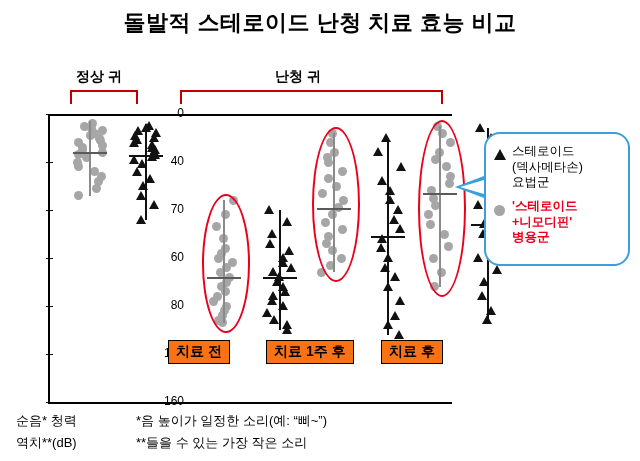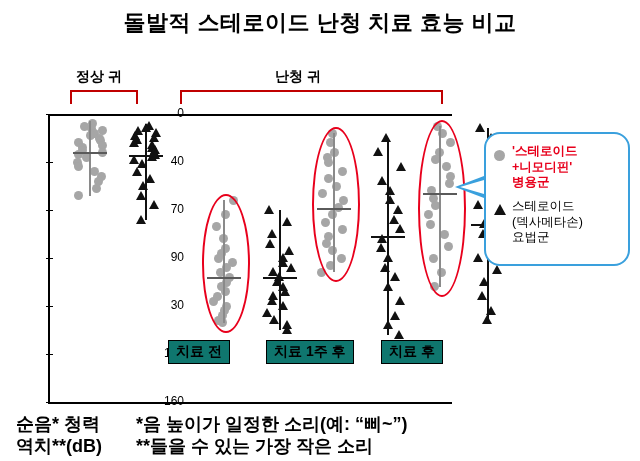--- a/index.html
+++ b/index.html
@@ -122,21 +122,21 @@
     position: absolute;
     border: 2px solid #e8001c;
     border-radius: 50%;
     pointer-events: none;
   }
 
   
   .xbox {
     position: absolute;
     border: 1px solid #000000;
-    background: #0f766e;
+    background: #f97316;
     font-size: 14px;
     font-weight: bold;
     padding: 2px 7px;
     white-space: nowrap;
   }
   #xb0 { top: 340px; left: 168px; }
   #xb1 { top: 340px; left: 266px; }
   #xb2 { top: 340px; left: 381px; }
 
   
@@ -179,22 +179,22 @@
     top: 180px; left: 460px;
     width: 0; height: 0;
     border-top: 7px solid transparent;
     border-bottom: 7px solid transparent;
     border-right: 24px solid #ffffff;
   }
 
   
   .foot {
     position: absolute;
-    font-size: 18px;
-    font-weight: bold;
+    font-size: 13px;
+    font-weight: normal;
     white-space: nowrap;
   }
   #ft-l1 { top: 412px; left: 16px; }
   #ft-l2 { top: 434px; left: 16px; }
   #ft-r1 { top: 412px; left: 136px; }
   #ft-r2 { top: 434px; left: 136px; }
 </style>
 </head>
 <body>
 
@@ -203,22 +203,22 @@
 <div class="grp-label" id="lbl-normal">정상 귀</div>
 <div class="grp-label" id="lbl-loss">난청 귀</div>
 
 <div class="bracket" id="br-normal"></div>
 <div class="bracket" id="br-loss"></div>
 
 <div class="ylab-wrap" id="ylabels">
     <div class="ylab" style="top: -8px;">0</div>
     <div class="ylab" style="top: 40px;">40</div>
     <div class="ylab" style="top: 88px;">70</div>
-    <div class="ylab" style="top: 136px;">90</div>
-    <div class="ylab" style="top: 184px;">30</div>
+    <div class="ylab" style="top: 136px;">60</div>
+    <div class="ylab" style="top: 184px;">80</div>
     <div class="ylab" style="top: 232px;">100</div>
     <div class="ylab" style="top: 280px;">160</div>
   </div>
 
 <div id="plot">
   <div id="axis-top"></div>
   <div id="axis-v"></div>
   <div id="axis-bot"></div>
   <div id="marks">
       <div class="dot" style="left: 44.5235px; top: 9.6px;"></div>
@@ -412,36 +412,36 @@
 
 <div class="xbox" id="xb0">치료 전</div>
 <div class="xbox" id="xb1">치료 1주 후</div>
 <div class="xbox" id="xb2">치료 후</div>
 
 <div id="legend-pointer"></div>
 <div id="legend-pointer-inner"></div>
 <div id="legend">
   <div class="leg-row">
     <div class="leg-mark">
+        <div class="leg-tri"></div>
+      </div>
+    <div class="leg-text">
+        <div>스테로이드</div>
+        <div>(덱사메타손)</div>
+        <div>요법군</div>
+      </div>
+  </div>
+  <div class="leg-row">
+    <div class="leg-mark">
         <div class="leg-dot"></div>
       </div>
     <div class="leg-text red">
         <div>'스테로이드</div>
         <div>+니모디핀'</div>
         <div>병용군</div>
       </div>
   </div>
-  <div class="leg-row">
-    <div class="leg-mark">
-        <div class="leg-tri"></div>
-      </div>
-    <div class="leg-text">
-        <div>스테로이드</div>
-        <div>(덱사메타손)</div>
-        <div>요법군</div>
-      </div>
-  </div>
 </div>
 
 <div class="foot" id="ft-l1">순음* 청력</div>
 <div class="foot" id="ft-l2">역치**(dB)</div>
 <div class="foot" id="ft-r1">*음 높이가 일정한 소리(예: “삐~”)</div>
 <div class="foot" id="ft-r2">**들을 수 있는 가장 작은 소리</div>
 
 </body></html>

